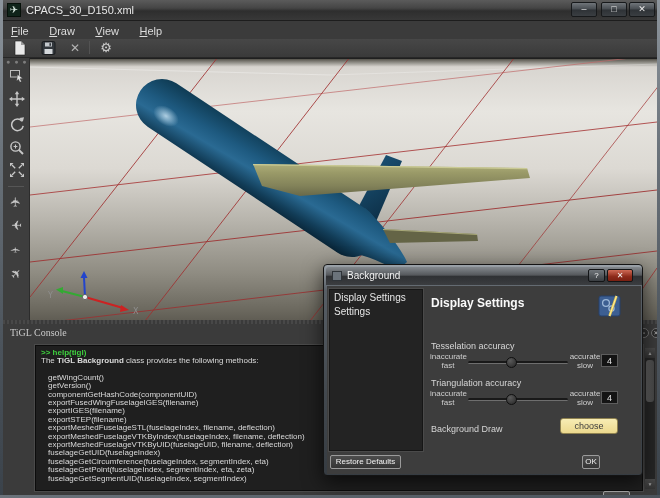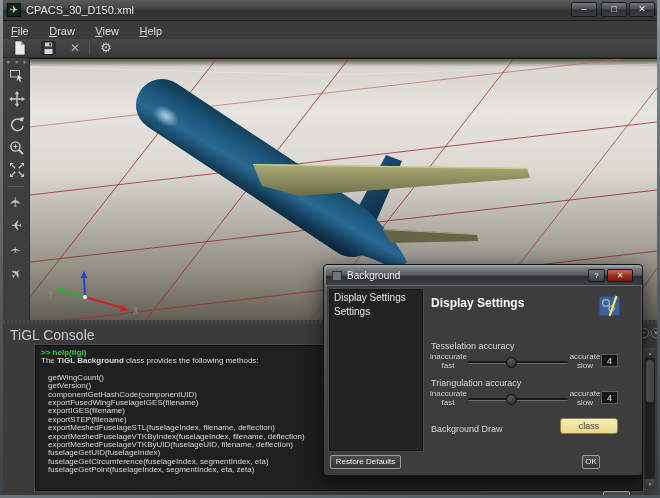--- a/index.html
+++ b/index.html
@@ -46,21 +46,21 @@
 
   
   .viewport{position:absolute;left:30px;top:58px;width:627px;height:262px;border-top:1px solid #1f1f1f;
     background:linear-gradient(180deg,#55534b 0%,#d8d5d0 3%,#e7e5e0 20%,#dcd9d3 42%,#b7b4ac 62%,#8f8c82 82%,#6c695f 96%,#605d54 100%);}
   .viewport svg{position:absolute;left:0;top:0;}
 
   
   .splitter{position:absolute;left:3px;top:320px;width:654px;height:4px;
     background:repeating-linear-gradient(90deg,#484848 0 2px,#3a3a3a 2px 4px);}
   .console-header{position:absolute;left:3px;top:324px;width:654px;height:18px;background:#3b3b3b;}
-  .console-title{position:absolute;left:7px;top:3px;font-size:14px;color:#c9c9c9;}
+  .console-title{position:absolute;left:7px;top:3px;font-size:10px;color:#c9c9c9;font-family:Liberation Serif, serif;}
   .dock-btn{position:absolute;top:4px;width:10px;height:10px;border-radius:50%;border:1px solid #767676;
     background:#2d2d2d;color:#c2c2c2;font-size:6px;line-height:8px;text-align:center;}
   .dock-btn.float{left:636px;} .dock-btn.closec{left:648px;}
   .console-box{position:absolute;left:35px;top:345px;width:608px;height:146px;background:#1f1f1f;
     border:1px solid #0c0c0c;box-shadow:0 0 0 1px #4a4a4a;padding:3px 0 0 5px;overflow:hidden;}
   .c-line{font-size:8px;line-height:8.4px;color:#dadada;white-space:nowrap;}
   .c-blank{height:8px;}
   .c-prompt{color:#3ecf3e;font-weight:bold;}
   .c-method{padding-left:7px;}
   .console-scroll{position:absolute;left:644px;top:347px;width:12px;height:143px;background:#262626;border:1px solid #3c3c3c;}
@@ -285,20 +285,21 @@
     <div class="c-line c-method">componentGetHashCode(componentUID)</div>
     <div class="c-line c-method">exportFusedWingFuselageIGES(filename)</div>
     <div class="c-line c-method">exportIGES(filename)</div>
     <div class="c-line c-method">exportSTEP(filename)</div>
     <div class="c-line c-method">exportMeshedFuselageSTL(fuselageIndex, filename, deflection)</div>
     <div class="c-line c-method">exportMeshedFuselageVTKByIndex(fuselageIndex, filename, deflection)</div>
     <div class="c-line c-method">exportMeshedFuselageVTKByUID(fuselageUID, filename, deflection)</div>
     <div class="c-line c-method">fuselageGetUID(fuselageIndex)</div>
     <div class="c-line c-method">fuselageGetCircumference(fuselageIndex, segmentIndex, eta)</div>
     <div class="c-line c-method">fuselageGetPoint(fuselageIndex, segmentIndex, eta, zeta)</div>
+    <div class="c-line c-method">fuselageGetSegmentUID(fuselageIndex, segmentIndex)</div>
   </div>
 
   <div class="console-scroll">
     <div class="scroll-arrow" style="top:0;"><span>▲</span></div>
     <div class="scroll-thumb"></div>
     <div class="scroll-arrow" style="top:131px;"><span>▼</span></div>
   </div>
 
   <div class="dialog">
     <div class="dlg-titlebar">
@@ -346,21 +347,21 @@
     </div>
     <div class="slider-track" style="left:144px;top:133px;"></div>
     <div class="slider-handle" style="left:182px;top:129px;"></div>
     <div class="sub-label" style="left:243px;top:124px;">
       <div>accurate</div>
         <div>slow</div>
     </div>
     <div class="val-box" style="left:277px;top:126px;">4</div>
 
     <div class="dlg-label" style="left:107px;top:159px;">Background Draw</div>
-    <div class="choose-btn">class</div>
+    <div class="choose-btn">choose</div>
 
     <div class="btn-dark" style="left:6px;top:190px;width:71px;height:14px;line-height:12px;">Restore Defaults</div>
     <div class="btn-dark" style="left:258px;top:190px;width:18px;height:14px;line-height:12px;">OK</div>
     <div class="btn-dark" style="left:279px;top:190px;width:27px;height:14px;line-height:12px;margin-top:36px;">Cancel</div>
   </div>
 
 
   <div class="frame left"></div>
   <div class="frame right"></div>
   <div class="frame bottom"></div>

